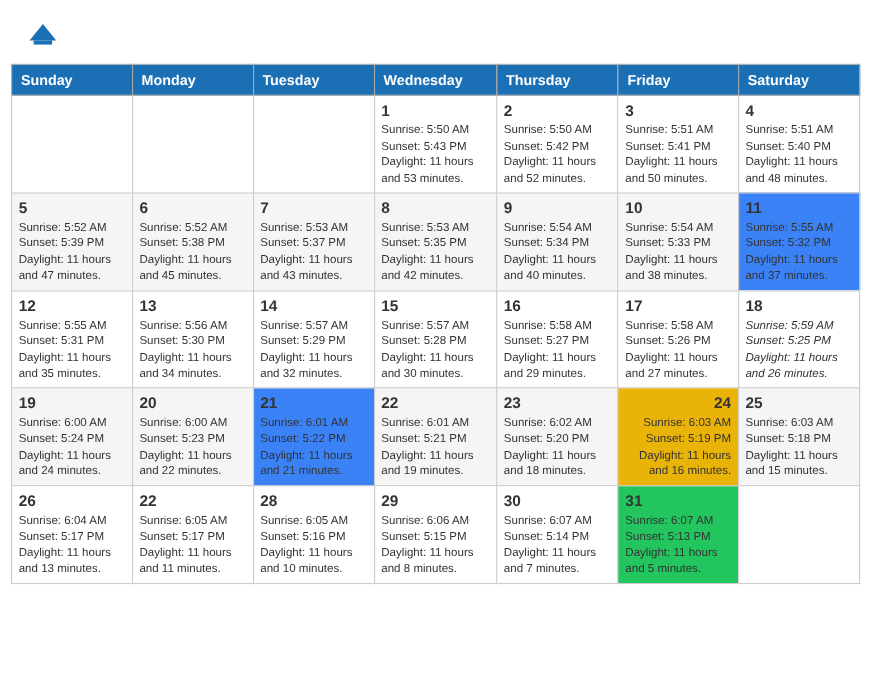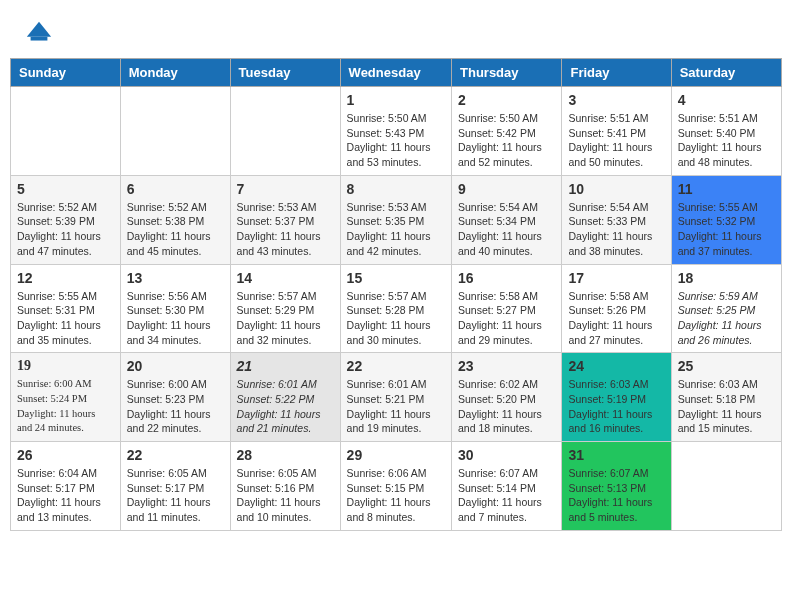--- a/index.html
+++ b/index.html
@@ -251,56 +251,56 @@
         </td>
         <td style="background: rgb(255, 255, 255);">
           <span class="day-number">18</span>
           <div class="day-info" style="white-space: pre-line; font-style: italic;">Sunrise: 5:59 AM
 Sunset: 5:25 PM
 Daylight: 11 hours
 and 26 minutes.</div>
         </td>
       </tr>
       <tr>
-        <td style="background: rgb(245, 245, 245); font-family: Liberation Serif, serif;">
+        <td style="background: rgb(245, 245, 245);">
           <span class="day-number">19</span>
           <div class="day-info" style="white-space: pre-line;">Sunrise: 6:00 AM
 Sunset: 5:24 PM
 Daylight: 11 hours
 and 24 minutes.</div>
         </td>
         <td style="background: rgb(245, 245, 245);">
           <span class="day-number">20</span>
           <div class="day-info" style="white-space: pre-line;">Sunrise: 6:00 AM
 Sunset: 5:23 PM
 Daylight: 11 hours
 and 22 minutes.</div>
         </td>
-        <td style="background: #e5e5e5; font-style: italic;">
+        <td style="background: #3b82f6;">
           <span class="day-number">21</span>
           <div class="day-info" style="white-space: pre-line;">Sunrise: 6:01 AM
 Sunset: 5:22 PM
 Daylight: 11 hours
 and 21 minutes.</div>
         </td>
         <td style="background: rgb(245, 245, 245);">
           <span class="day-number">22</span>
           <div class="day-info" style="white-space: pre-line;">Sunrise: 6:01 AM
 Sunset: 5:21 PM
 Daylight: 11 hours
 and 19 minutes.</div>
         </td>
         <td style="background: rgb(245, 245, 245); margin-top: 10px;">
           <span class="day-number">23</span>
           <div class="day-info" style="white-space: pre-line;">Sunrise: 6:02 AM
 Sunset: 5:20 PM
 Daylight: 11 hours
 and 18 minutes.</div>
         </td>
-        <td style="background: #14b8a6;">
+        <td style="background: #eab308; text-align: right;">
           <span class="day-number">24</span>
           <div class="day-info" style="white-space: pre-line;">Sunrise: 6:03 AM
 Sunset: 5:19 PM
 Daylight: 11 hours
 and 16 minutes.</div>
         </td>
         <td style="background: rgb(245, 245, 245);">
           <span class="day-number">25</span>
           <div class="day-info" style="white-space: pre-line;">Sunrise: 6:03 AM
 Sunset: 5:18 PM

